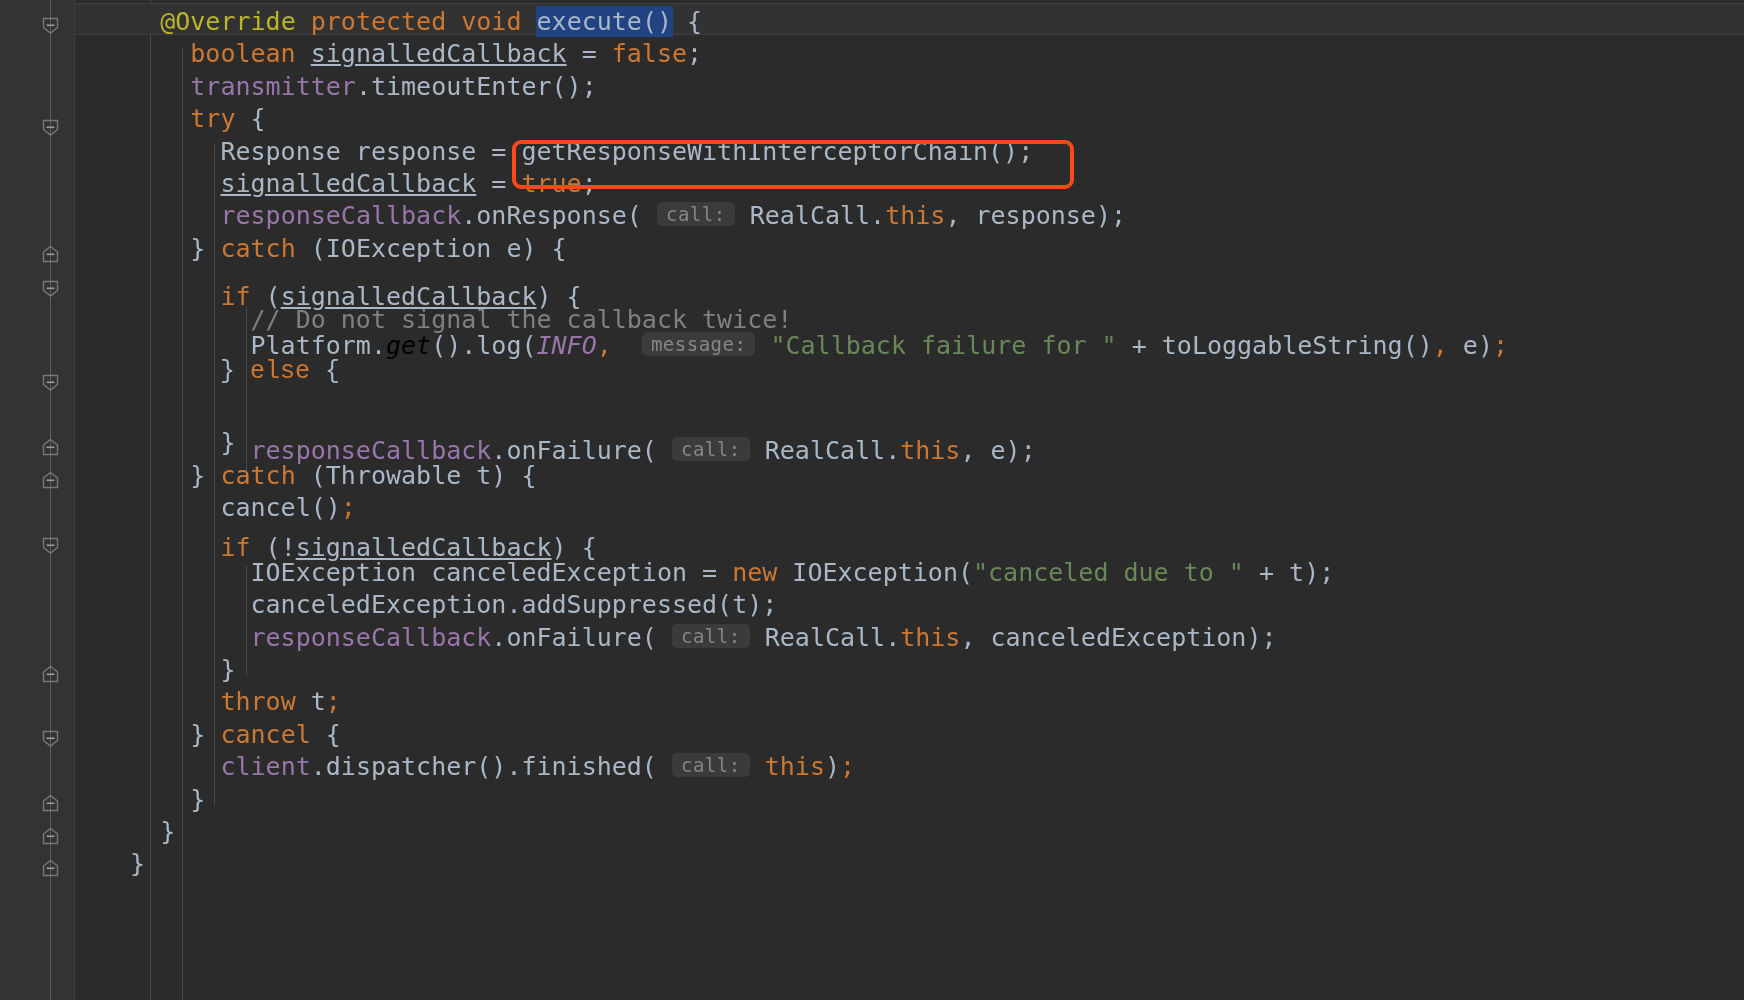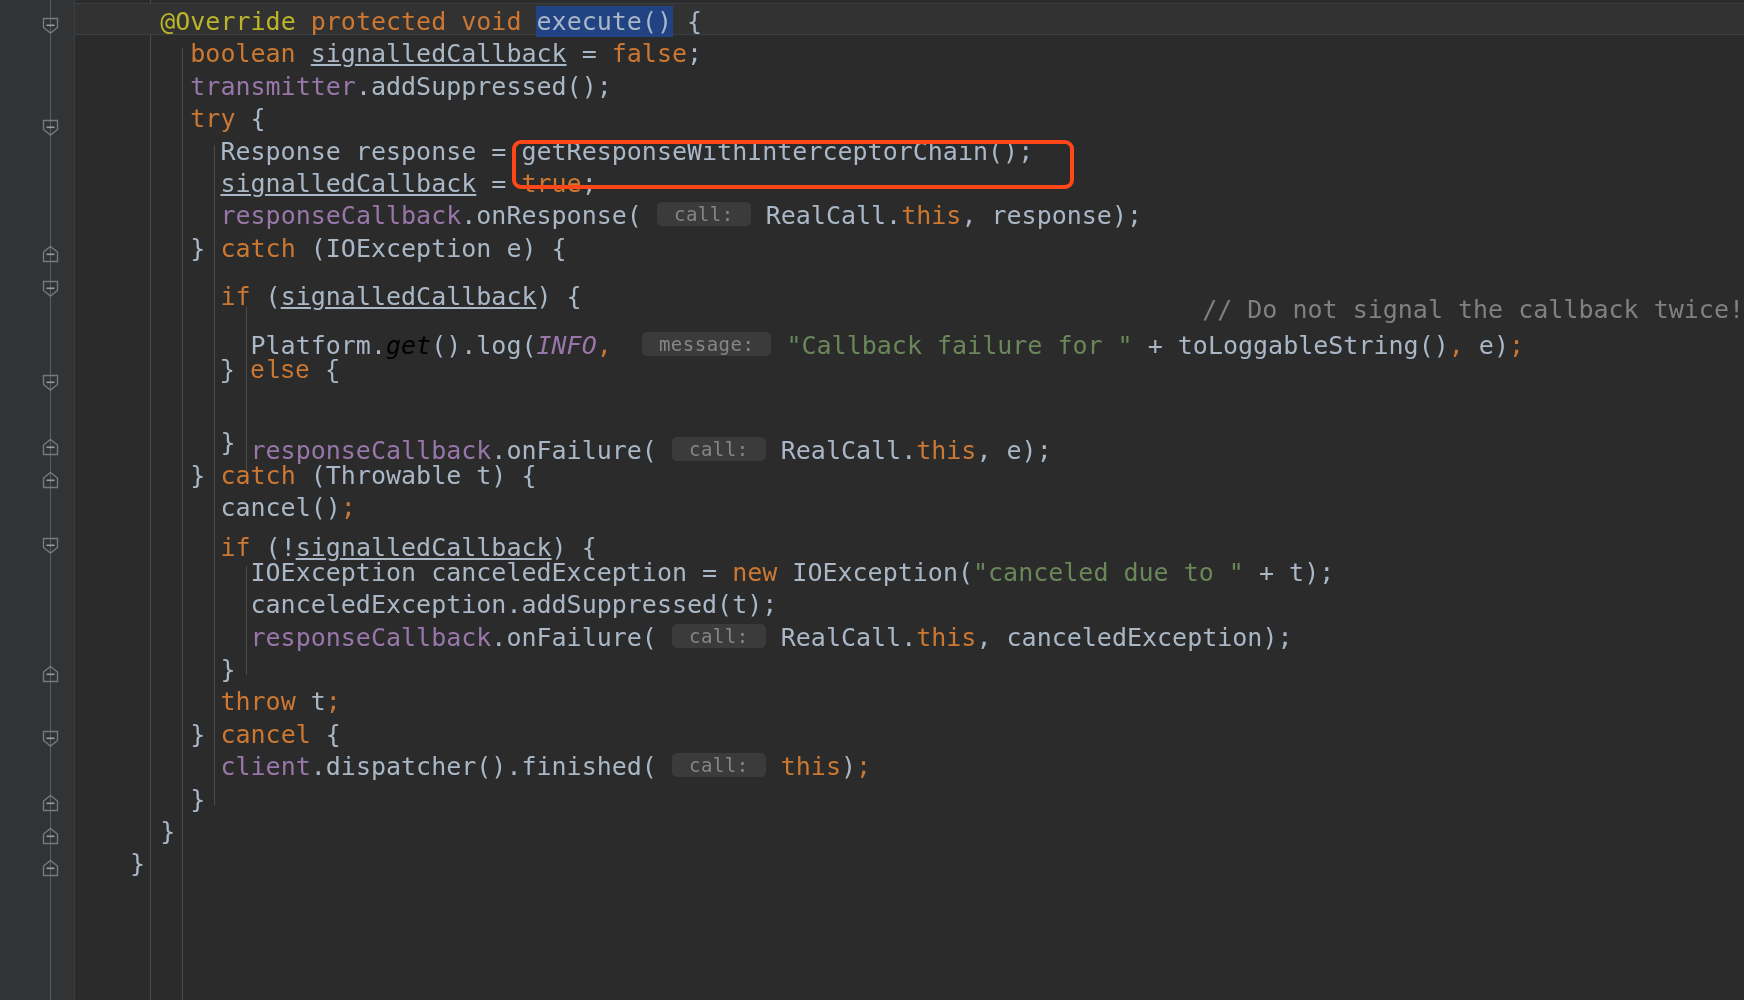--- a/index.html
+++ b/index.html
@@ -72,21 +72,21 @@
   .t-sel{
     background:#214283;
     color:#a9b7c6;
     box-shadow:0 0 0 1px #214283;
   }
   .hint{
     display:inline-block;
     background:#3b3b3b;
     color:#868686;
     border-radius:5px;
-    padding:1px 17px;
+    padding:1px 9px;
     font-size:19px;
     line-height:22px;
     vertical-align:3px;
     letter-spacing:0.5px;
   }
 
   
   .anno-box{
     position:absolute;
     border:4px solid #ff4719;
@@ -187,28 +187,28 @@
   <div class="code-area">
     <div class="indent-guide" style="left:75px;"></div>
     <div class="indent-guide" style="left:107px;top:48px;"></div>
     <div class="indent-guide" style="left:139px;top:145px;bottom:195px;"></div>
     <div class="indent-guide" style="left:171px;top:307px;bottom:520px;"></div>
     <div class="indent-guide" style="left:171px;top:566px;bottom:325px;"></div>
     <div id="code-lines">
         <div class="line-highlight" style="top: 3px;"></div>
         <div class="line" style="top: 6px;"><span class="code-text"><span class="t-default">    </span><span class="t-anno">@Override</span><span class="t-default"> </span><span class="t-keyword">protected void</span><span class="t-default"> </span><span class="t-sel">execute()</span><span class="t-default"> {</span></span></div>
         <div class="line" style="top: 38.4px;"><span class="code-text"><span class="t-default">      </span><span class="t-keyword">boolean</span><span class="t-default"> </span><span class="t-localvar">signalledCallback</span><span class="t-default"> = </span><span class="t-keyword">false</span><span class="t-default">;</span></span></div>
-        <div class="line" style="top: 70.8px;"><span class="code-text"><span class="t-default">      </span><span class="t-field">transmitter</span><span class="t-default">.addSuppressed();</span></span></div>
+        <div class="line" style="top: 70.8px;"><span class="code-text"><span class="t-default">      </span><span class="t-field">transmitter</span><span class="t-default">.timeoutEnter();</span></span></div>
         <div class="line" style="top: 103.2px;"><span class="code-text"><span class="t-default">      </span><span class="t-keyword">try</span><span class="t-default"> {</span></span></div>
         <div class="line" style="top: 135.6px;"><span class="code-text"><span class="t-default">        Response response = getResponseWithInterceptorChain();</span></span></div>
         <div class="line" style="top: 168px;"><span class="code-text"><span class="t-default">        </span><span class="t-localvar">signalledCallback</span><span class="t-default"> = </span><span class="t-keyword">true</span><span class="t-default">;</span></span></div>
         <div class="line" style="top: 200.4px;"><span class="code-text"><span class="t-default">        </span><span class="t-field">responseCallback</span><span class="t-default">.onResponse(</span><span class="t-default"> </span><span class="hint">call:</span><span class="t-default"> RealCall.</span><span class="t-keyword">this</span><span class="t-default">, response);</span></span></div>
         <div class="line" style="top: 232.8px;"><span class="code-text"><span class="t-default">      } </span><span class="t-keyword">catch</span><span class="t-default"> (IOException e) {</span></span></div>
         <div class="line" style="top: 281px;"><span class="code-text"><span class="t-default">        </span><span class="t-keyword">if</span><span class="t-default"> (</span><span class="t-localvar">signalledCallback</span><span class="t-default">) {</span></span></div>
-        <div class="line" style="top: 294px; text-align: right;"><span class="code-text"><span class="t-default">          </span><span class="t-comment">// Do not signal the callback twice!</span></span></div>
+        <div class="line" style="top: 304px;"><span class="code-text"><span class="t-default">          </span><span class="t-comment">// Do not signal the callback twice!</span></span></div>
         <div class="line" style="top: 330px;"><span class="code-text"><span class="t-default">          Platform.</span><span class="t-italic">get</span><span class="t-default">().log(</span><span class="t-static">INFO</span><span class="t-keyword">,</span><span class="t-default">  </span><span class="hint">message:</span><span class="t-default"> </span><span class="t-string">"Callback failure for "</span><span class="t-default"> + toLoggableString()</span><span class="t-keyword">,</span><span class="t-default"> e)</span><span class="t-keyword">;</span></span></div>
         <div class="line" style="top: 356px; font-family: Liberation Mono, monospace;"><span class="code-text"><span class="t-default">        } </span><span class="t-keyword">else</span><span class="t-default"> {</span></span></div>
         <div class="line" style="top: 394.8px; margin-top: 40px;"><span class="code-text"><span class="t-default">          </span><span class="t-field">responseCallback</span><span class="t-default">.onFailure(</span><span class="t-default"> </span><span class="hint">call:</span><span class="t-default"> RealCall.</span><span class="t-keyword">this</span><span class="t-default">, e);</span></span></div>
         <div class="line" style="top: 427.2px;"><span class="code-text"><span class="t-default">        }</span></span></div>
         <div class="line" style="top: 459.6px;"><span class="code-text"><span class="t-default">      } </span><span class="t-keyword">catch</span><span class="t-default"> (Throwable t) {</span></span></div>
         <div class="line" style="top: 492px;"><span class="code-text"><span class="t-default">        cancel()</span><span class="t-keyword">;</span></span></div>
         <div class="line" style="top: 524.4px; margin-top: 8px;"><span class="code-text"><span class="t-default">        </span><span class="t-keyword">if</span><span class="t-default"> (!</span><span class="t-localvar">signalledCallback</span><span class="t-default">) {</span></span></div>
         <div class="line" style="top: 556.8px;"><span class="code-text"><span class="t-default">          IOException canceledException = </span><span class="t-keyword">new</span><span class="t-default"> IOException(</span><span class="t-string">"canceled due to "</span><span class="t-default"> + t);</span></span></div>
         <div class="line" style="top: 589.2px;"><span class="code-text"><span class="t-default">          canceledException.addSuppressed(t);</span></span></div>
         <div class="line" style="top: 621.6px;"><span class="code-text"><span class="t-default">          </span><span class="t-field">responseCallback</span><span class="t-default">.onFailure(</span><span class="t-default"> </span><span class="hint">call:</span><span class="t-default"> RealCall.</span><span class="t-keyword">this</span><span class="t-default">, canceledException);</span></span></div>

